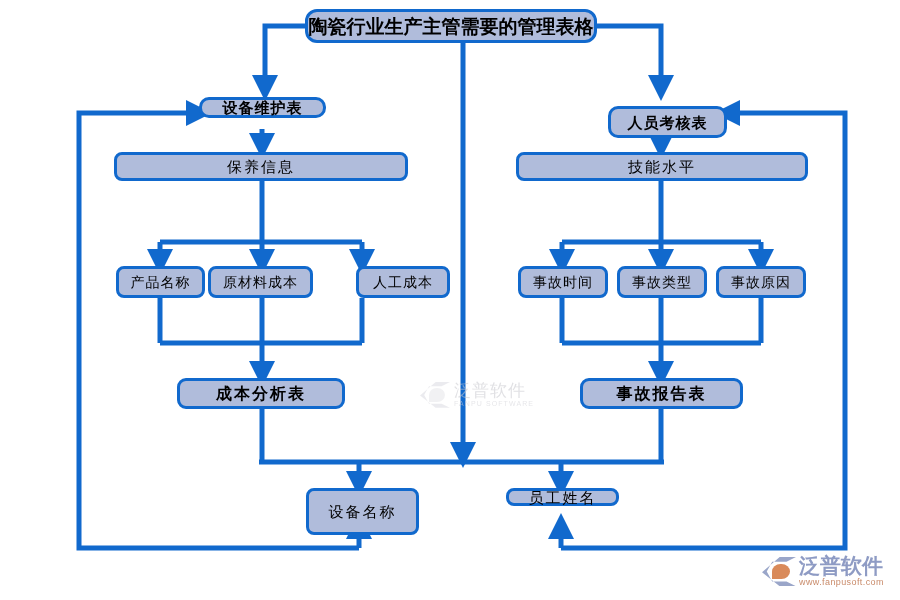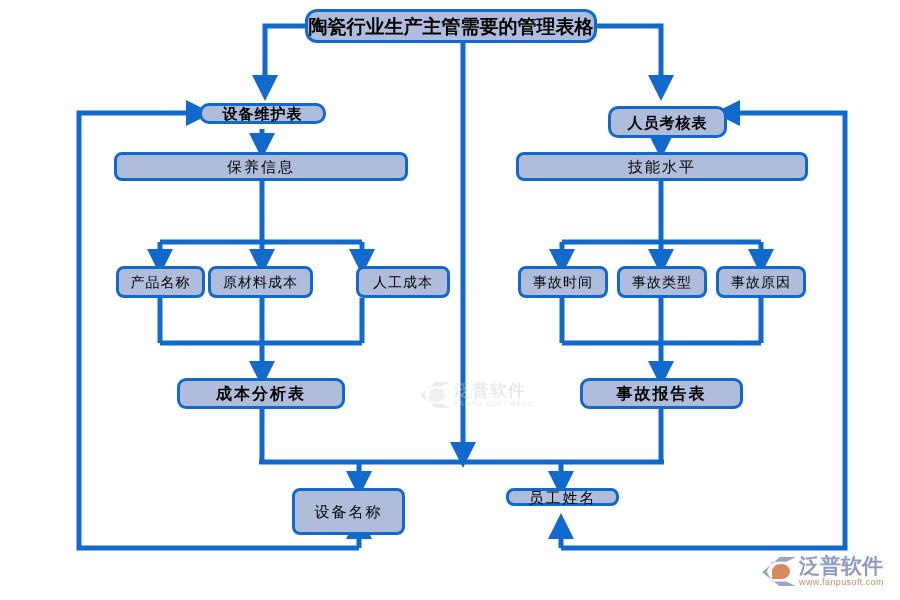--- a/index.html
+++ b/index.html
@@ -161,30 +161,30 @@
         <div class="swoosh-inner"></div>
     </div>
     <div class="wm-txt">
       <span class="wm-cn">泛普软件</span>
       <span class="wm-en">www.fanpusoft.com</span>
     </div>
   </div>
 
   <div class="node title" style="left:305px;top:9px;width:292px;height:34px;">陶瓷行业生产主管需要的管理表格</div>
 
-  <div class="node lvl1 bold" style="left:199px;top:103px;width:127px;height:21px;">设备维护表</div>
+  <div class="node lvl1 bold" style="left:199px;top:97px;width:127px;height:21px;">设备维护表</div>
   <div class="node wide" style="left:114px;top:152px;width:294px;height:29px;">保养信息</div>
 
   <div class="node leaf" style="left:116px;top:266px;width:89px;height:32px;">产品名称</div>
   <div class="node leaf" style="left:208px;top:266px;width:105px;height:32px;">原材料成本</div>
   <div class="node leaf" style="left:316px;top:266px;width:94px;height:32px;margin-left:40px;">人工成本</div>
 
   <div class="node result" style="left:177px;top:378px;width:168px;height:31px;">成本分析表</div>
 
-  <div class="node bottom" style="left:292px;top:488px;width:113px;height:47px;">设备名称</div>
+  <div class="node bottom" style="left:306px;top:488px;width:113px;height:47px;">设备名称</div>
 
   <div class="node lvl1 bold" style="left:608px;top:106px;width:119px;height:32px;">人员考核表</div>
   <div class="node wide" style="left:516px;top:152px;width:292px;height:29px;">技能水平</div>
 
   <div class="node leaf" style="left:617px;top:266px;width:90px;height:32px;">事故类型</div>
   <div class="node leaf" style="left:518px;top:266px;width:90px;height:32px;">事故时间</div>
   <div class="node leaf" style="left:716px;top:266px;width:90px;height:32px;">事故原因</div>
 
   <div class="node result" style="left:580px;top:378px;width:163px;height:31px;">事故报告表</div>
 

